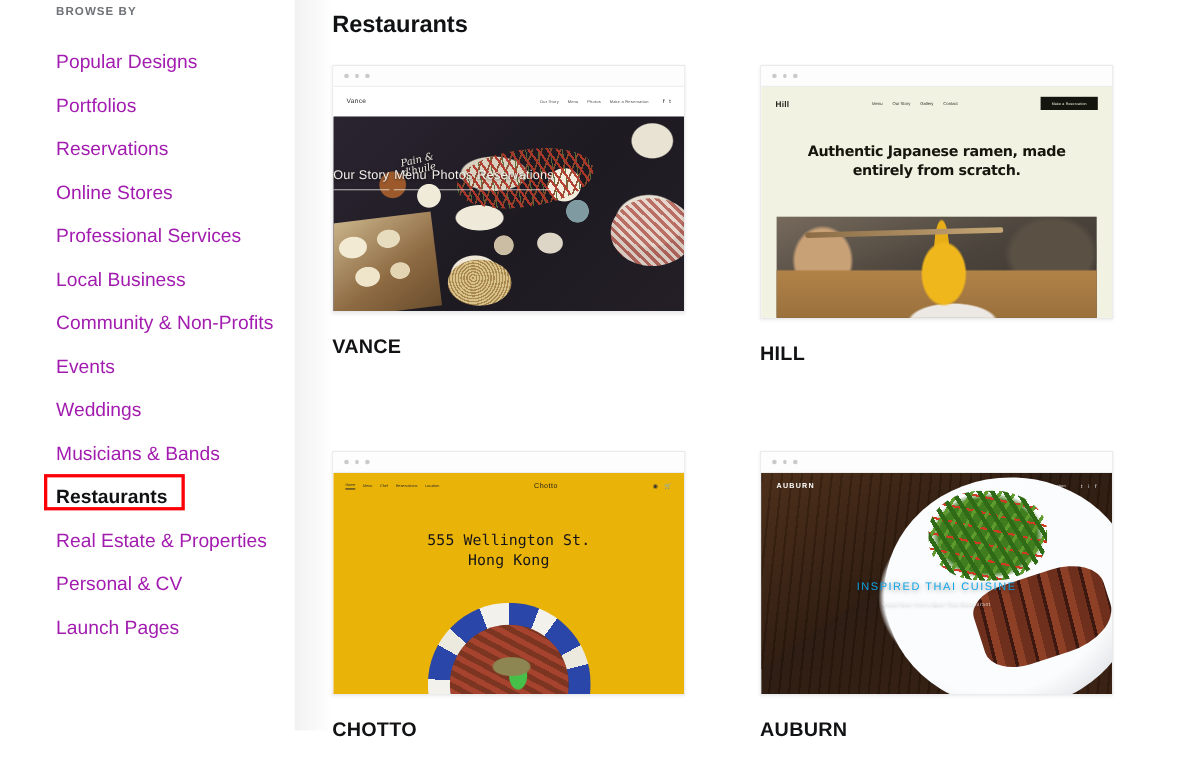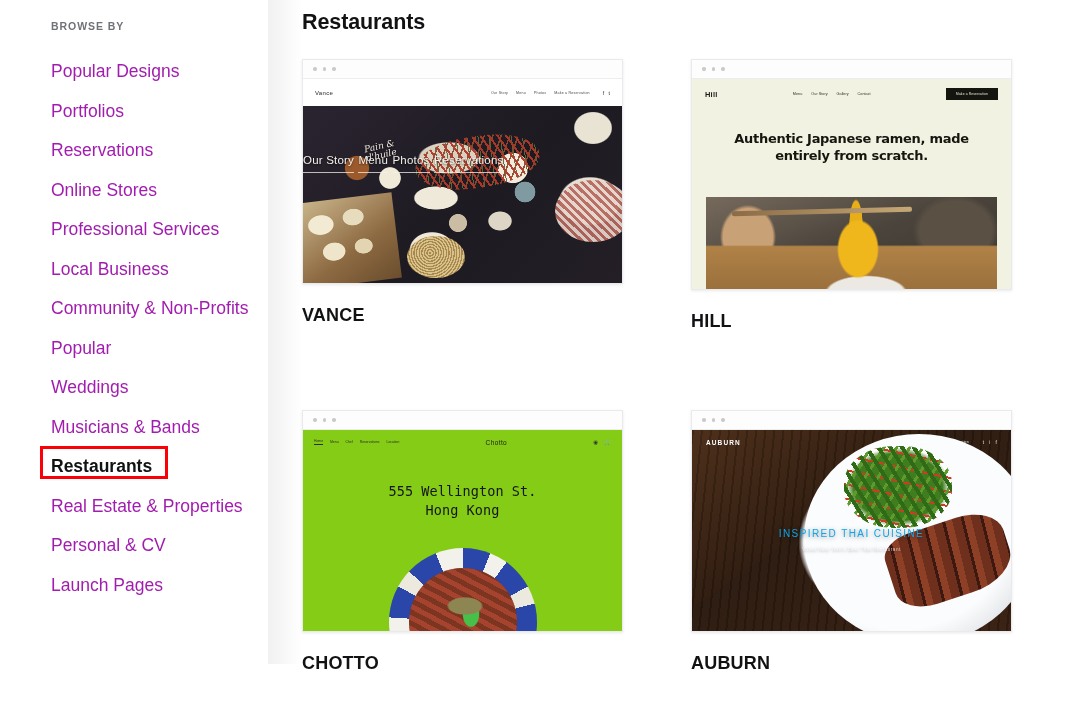--- a/index.html
+++ b/index.html
@@ -7,21 +7,21 @@
     width: 1087px; height: 708px;
     background: #ffffff;
     font-family: "Liberation Sans", sans-serif;
     overflow: hidden;
   }
   .page { position: relative; width: 1087px; height: 708px; display: flex; }
 
   
   .sidebar {
     width: 302px; flex: 0 0 302px; height: 664px;
-    padding-left: 51px; padding-top: 20px;
+    padding-left: 51px; padding-top: 5px;
     position: relative; background: #ffffff;
   }
   .sidebar::after {
     content: ""; position: absolute; top: 0; right: 0;
     width: 34px; height: 100%;
     background: linear-gradient(to right, rgba(0,0,0,0.055), rgba(0,0,0,0));
     pointer-events: none;
   }
   .browse-by {
     font-size: 10.5px; font-weight: bold; letter-spacing: 0.09em;
@@ -190,21 +190,21 @@
       radial-gradient(ellipse 60px 50px at 250px 34px, #5a5044 0 60%, rgba(90,80,68,0) 72%),
       linear-gradient(160deg, #766a5c 0%, #4b443c 48%, #3a342e 100%);
   }
   .hill-stick {
     position: absolute; left: 26px; top: 12px; width: 180px; height: 5px;
     background: linear-gradient(90deg, #8a6b46, #c6a877);
     transform: rotate(-1.5deg); border-radius: 2px;
   }
 
   
-  .chotto-site { background: #84cc16; }
+  .chotto-site { background: #eab308; }
   .chotto-nav {
     height: 24px; display: flex; align-items: center; padding: 0 11px;
     justify-content: space-between;
   }
   .chotto-left { display: flex; gap: 7px; align-items: center; }
   .chotto-left span { font-size: 3.4px; color: #2e2e2e; }
   .chotto-left span.act { border-bottom: 1px solid #2e2e2e; padding-bottom: 1px; }
   .chotto-logo { font-size: 6.5px; color: #1d1d1d; letter-spacing: .4px; }
   .chotto-right { display: flex; gap: 6px; }
   .chotto-right i { font-style: normal; font-size: 5.5px; color: #333; }
@@ -306,21 +306,21 @@
   <aside class="sidebar">
     <div class="browse-by">BROWSE BY</div>
     <ul class="nav-list">
       <li class="nav-item"><span class="nav-label">Popular Designs</span></li>
       <li class="nav-item"><span class="nav-label">Portfolios</span></li>
       <li class="nav-item"><span class="nav-label">Reservations</span></li>
       <li class="nav-item"><span class="nav-label">Online Stores</span></li>
       <li class="nav-item"><span class="nav-label">Professional Services</span></li>
       <li class="nav-item"><span class="nav-label">Local Business</span></li>
       <li class="nav-item"><span class="nav-label">Community &amp; Non-Profits</span></li>
-      <li class="nav-item"><span class="nav-label">Popular</span></li>
+      <li class="nav-item"><span class="nav-label">Events</span></li>
       <li class="nav-item"><span class="nav-label">Weddings</span></li>
       <li class="nav-item"><span class="nav-label">Musicians &amp; Bands</span></li>
       <li class="nav-item active">
         <span class="hl"></span>
         <span class="nav-label">Restaurants</span>
       </li>
       <li class="nav-item"><span class="nav-label">Real Estate &amp; Properties</span></li>
       <li class="nav-item"><span class="nav-label">Personal &amp; CV</span></li>
       <li class="nav-item"><span class="nav-label">Launch Pages</span></li>
     </ul>

